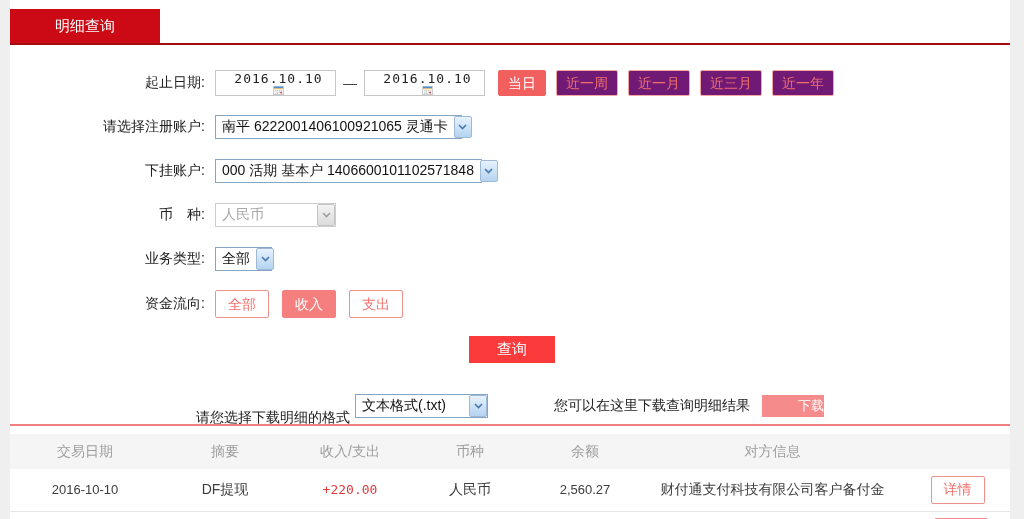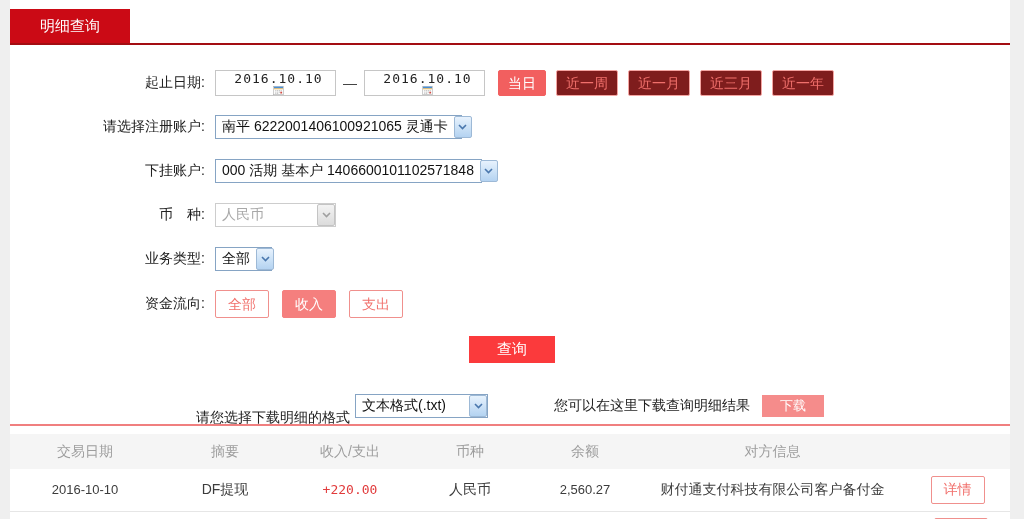--- a/index.html
+++ b/index.html
@@ -13,38 +13,38 @@
   .page {
     margin: 0 14px 0 10px;
     background: #ffffff;
     height: 519px;
     overflow: hidden;
     position: relative;
   }
   
   .tabbar { padding-top: 9px; border-bottom: 2px solid #a30d12; background: #fff; }
   .tab {
-    display: inline-block; width: 120px; height: 34px; line-height: 34px;
+    display: inline-block; width: 150px; height: 34px; line-height: 34px;
     background: #cb0a15; color: #fff; text-align: center; font-size: 15px;
     cursor: pointer;
   }
   
   .form { padding-top: 25px; }
   .frow { display: flex; align-items: center; height: 26px; margin-bottom: 18px; }
   .flabel { width: 205px; text-align: right; padding-right: 10px; flex: none; color: #222; }
   .datebox {
     display: inline-flex; align-items: center; justify-content: space-between;
     width: 121px; height: 26px; border: 1px solid #c6c6c6; background: #fff;
     padding: 0 4px 0 10px; cursor: pointer; flex-direction: column;
   }
   .datebox .dval { font-family: "DejaVu Sans Mono", monospace; font-size: 13px; letter-spacing: 1px; color: #222; }
   .dash { margin: 0 7px; color: #444; }
   .qbtn {
     display: inline-block; height: 26px; line-height: 24px; padding: 0 9px;
-    border: 1px solid #f5a5a2; border-radius: 2px; color: #f1706c; background: #7f1d1d;
+    border: 1px solid #f5a5a2; border-radius: 2px; color: #f1706c; background: #701a75;
     margin-left: 10px; cursor: pointer; font-size: 14px;
   }
   .qbtn.solid { background: #f25f5f; border-color: #f25f5f; color: #fff; margin-left: 13px; }
   
   .sel {
     display: inline-flex; align-items: center; height: 24px;
     border: 1px solid #86a4c4; background: #fff; cursor: pointer;
   }
   .sel .stext { padding: 0 6px; white-space: nowrap; color: #111; }
   .sel .sarrow {
@@ -65,21 +65,21 @@
     display: block; margin: 0 0 0 459px; width: 86px; height: 27px;
     background: #fb3a3c; color: #fff; border: none; font-size: 15px;
     font-family: "Liberation Sans", sans-serif; cursor: pointer;
   }
   
   .dlrow { display: flex; align-items: center; height: 26px; margin-top: 30px; padding-left: 186px; }
   .dlrow .dllabel { color: #222; margin-top: 24px; }
   .dlrow .sel { margin-left: 5px; }
   .dlhint { margin-left: 66px; color: #222; }
   .dlbtn {
-    margin-left: 12px; width: 62px; height: 22px; line-height: 22px; text-align: center;
+    margin-left: 12px; width: 62px; height: 22px; line-height: 22px; text-align: right;
     background: #f58c8b; color: #fff; font-size: 13px; border: none; cursor: pointer;
     font-family: "Liberation Sans", sans-serif;
   }
   .pinkline { height: 2px; background: #f07f7f; margin-top: 5px; }
   
   table { width: 100%; border-collapse: collapse; margin-top: 8px; table-layout: fixed; }
   col.c1{width:150px} col.c2{width:130px} col.c3{width:120px} col.c4{width:120px}
   col.c5{width:110px} col.c6{width:265px} col.c7{width:auto}
   thead th {
     height: 35px; background: #f5f5f5; color: #9d9d9d; font-weight: normal;

